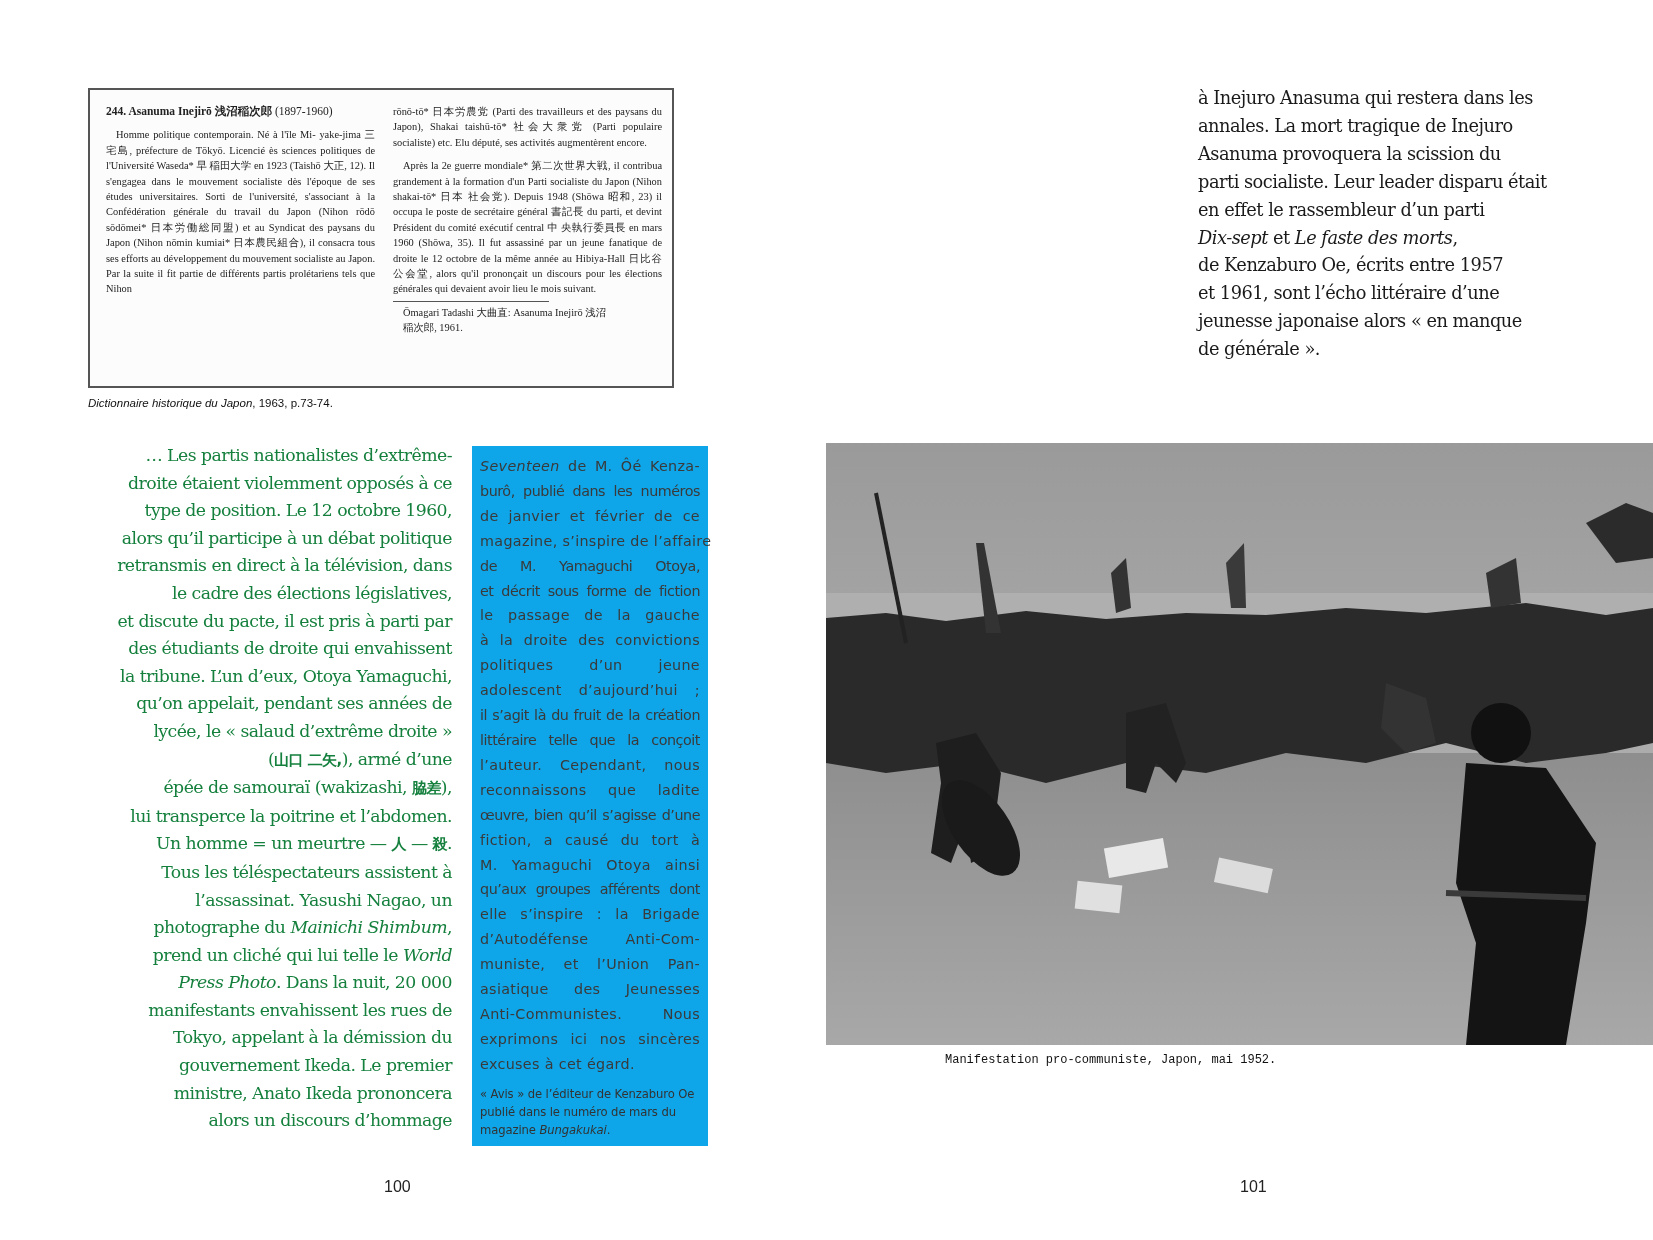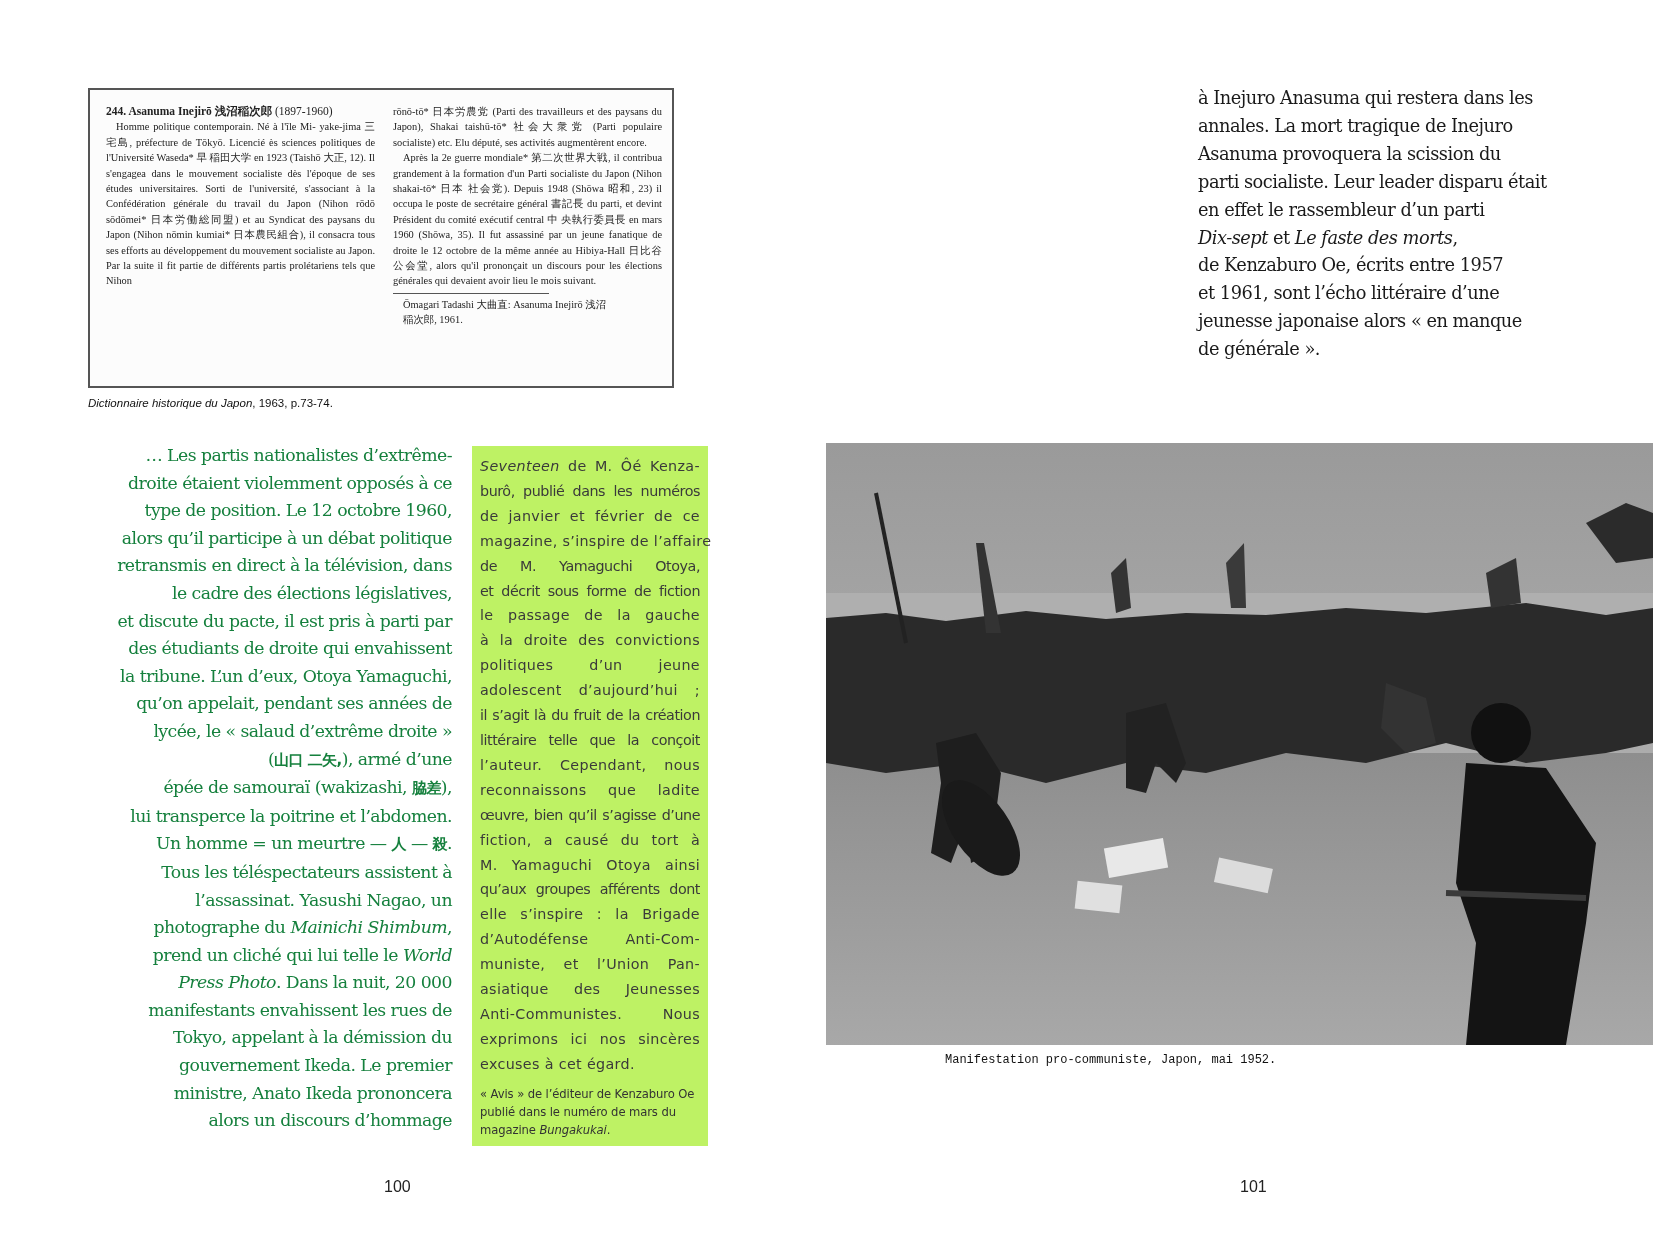--- a/index.html
+++ b/index.html
@@ -2,35 +2,35 @@
 <html><head>
 <meta charset="utf-8">
 <style>
   html, body { margin:0; padding:0; background:#ffffff; }
   body { width:1653px; height:1240px; position:relative; overflow:hidden; font-family:"DejaVu Serif", serif; color:#1a1a1a; }
 
   
   .dict-box { position:absolute; left:88px; top:88px; width:586px; height:300px; border:2px solid #555; box-sizing:border-box; background:#fcfcfc; display:flex; padding:14px 10px 10px 16px; gap:18px; font-family:"Liberation Serif", serif; font-size:10.4px; line-height:15.4px; color:#222; }
   .dict-col { flex:1; text-align:justify; }
   .dict-col p { margin:0; text-indent:0; }
-  .dict-col p.ind { text-indent:10px; }
-  .dict-head { font-weight:bold; font-size:11.5px; }
+  .dict-col p.ind { text-indent:10px;margin-top:8px; }
+  .dict-head { font-weight:bold; font-size:11.5px; margin-bottom:6px; }
   .dict-head .years { font-weight:normal; }
   .dict-rule { width:58%; border-top:1px solid #555; margin:4px 0 3px 0; }
   .dict-ref { padding-left:10px; }
   .dict-caption { position:absolute; left:88px; top:397px; font-family:"Liberation Sans", sans-serif; font-size:11.5px; color:#111;text-align:center; }
   .dict-caption i { font-style:italic; }
 
   
   .left-body { position:absolute; left:84px; top:442px; width:368px; font-family:"DejaVu Serif", serif; font-size:17.3px; line-height:27.6px; text-align:right; color:#15803d; letter-spacing:-0.55px; }
   .left-body div { white-space:nowrap; }
   .kanji { font-family:"DejaVu Sans", sans-serif; font-weight:bold; font-size:15px; }
 
   
-  .note-box { position:absolute; left:472px; top:446px; width:236px; height:700px; background:#bef264; box-sizing:border-box; padding:8px 8px 10px 8px; font-family:"DejaVu Sans", sans-serif; color:#3a3a3a; }
+  .note-box { position:absolute; left:472px; top:446px; width:236px; height:700px; background:#0ea5e9; box-sizing:border-box; padding:8px 8px 10px 8px; font-family:"DejaVu Sans", sans-serif; color:#3a3a3a; }
   .note-body { font-size:14.3px; line-height:24.9px; letter-spacing:0.35px; }
   .note-body div { white-space:nowrap; text-align:justify; text-align-last:justify; }
   .note-body div.last { text-align-last:left; }
   .note-body div.tight { letter-spacing:-0.45px; }
   .note-src { font-size:11.6px; line-height:18px; margin-top:8px; letter-spacing:-0.1px; color:#333; }
   .note-src div { white-space:nowrap; }
 
   
   .right-body { position:absolute; left:1198px; top:84px; width:400px; font-family:"DejaVu Serif", serif; font-size:17.8px; line-height:27.9px; color:#1a1a1a; letter-spacing:-0.5px; }
   .right-body div { white-space:nowrap; }

